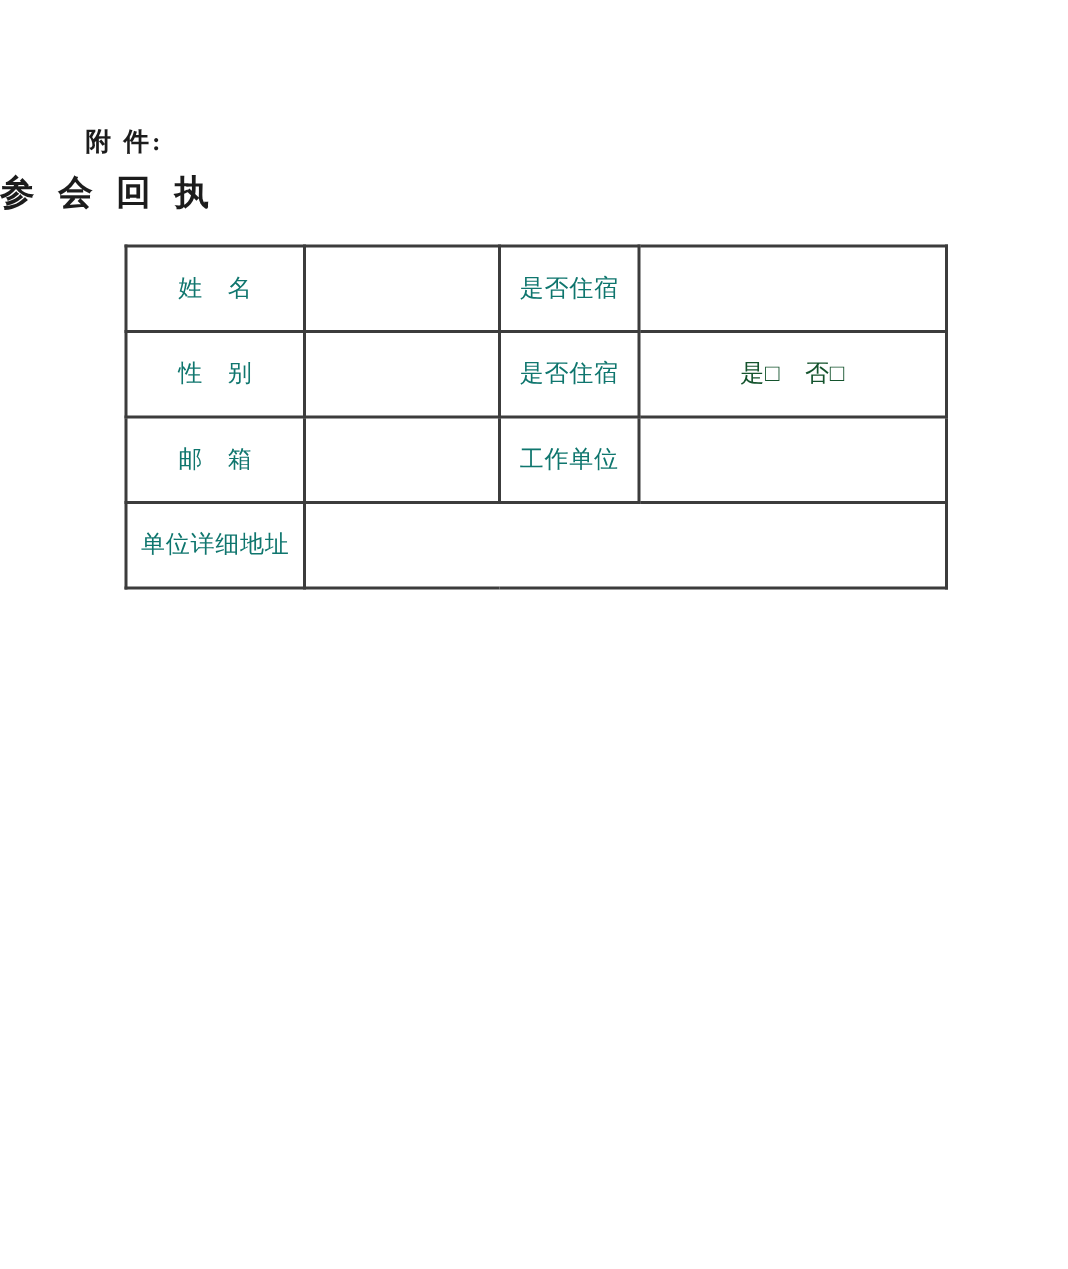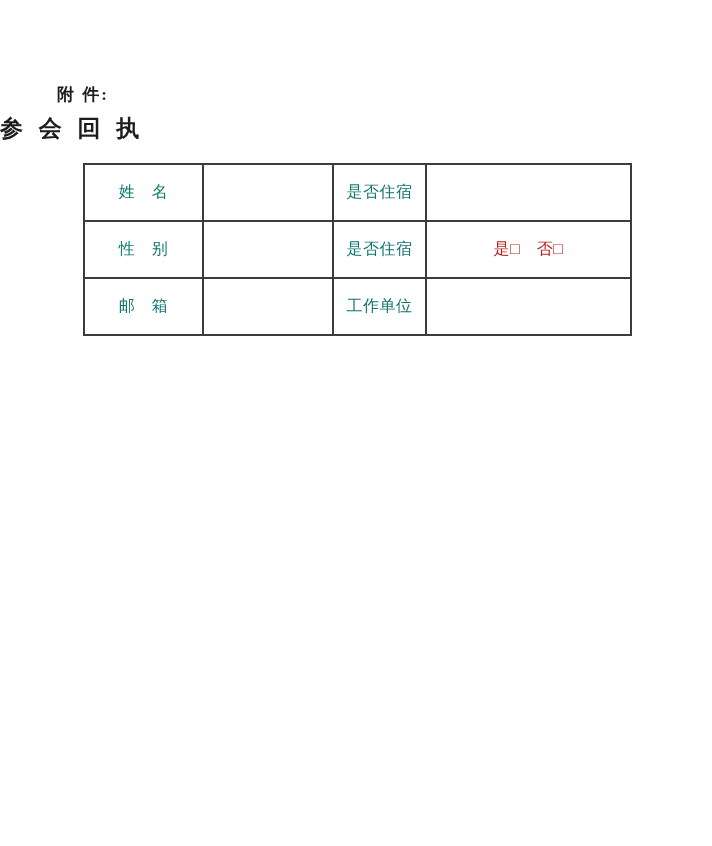--- a/index.html
+++ b/index.html
@@ -40,21 +40,21 @@
   .form td {
     border: 2px solid #3c3c3c;
     height: 57px;
     vertical-align: middle;
     text-align: center;
     font-size: 16px;
     letter-spacing: 0.5px;
     background: #ffffff;
   }
   td.lbl { color: #0f766e; }
-  td.val { color: #b91c1c; }
+  td.val { color: #14532d; }
   td.opts { font-size: 16px; }
 </style>
 </head>
 <body>
 
 <div class="page">
 
   <div class="attachment">附 件:</div>
 
   <div class="title">参 会 回 执</div>
@@ -78,16 +78,20 @@
         <td class="val"></td>
         <td class="lbl">是否住宿</td>
         <td class="val opts">是□　否□</td>
       </tr>
       <tr>
         <td class="lbl">邮　箱</td>
         <td class="val"></td>
         <td class="lbl">工作单位</td>
         <td class="val"></td>
       </tr>
+      <tr>
+        <td class="lbl">单位详细地址</td>
+        <td class="val" colspan="3"></td>
+      </tr>
     </tbody>
   </table>
 
 </div>
 
 </body></html>

